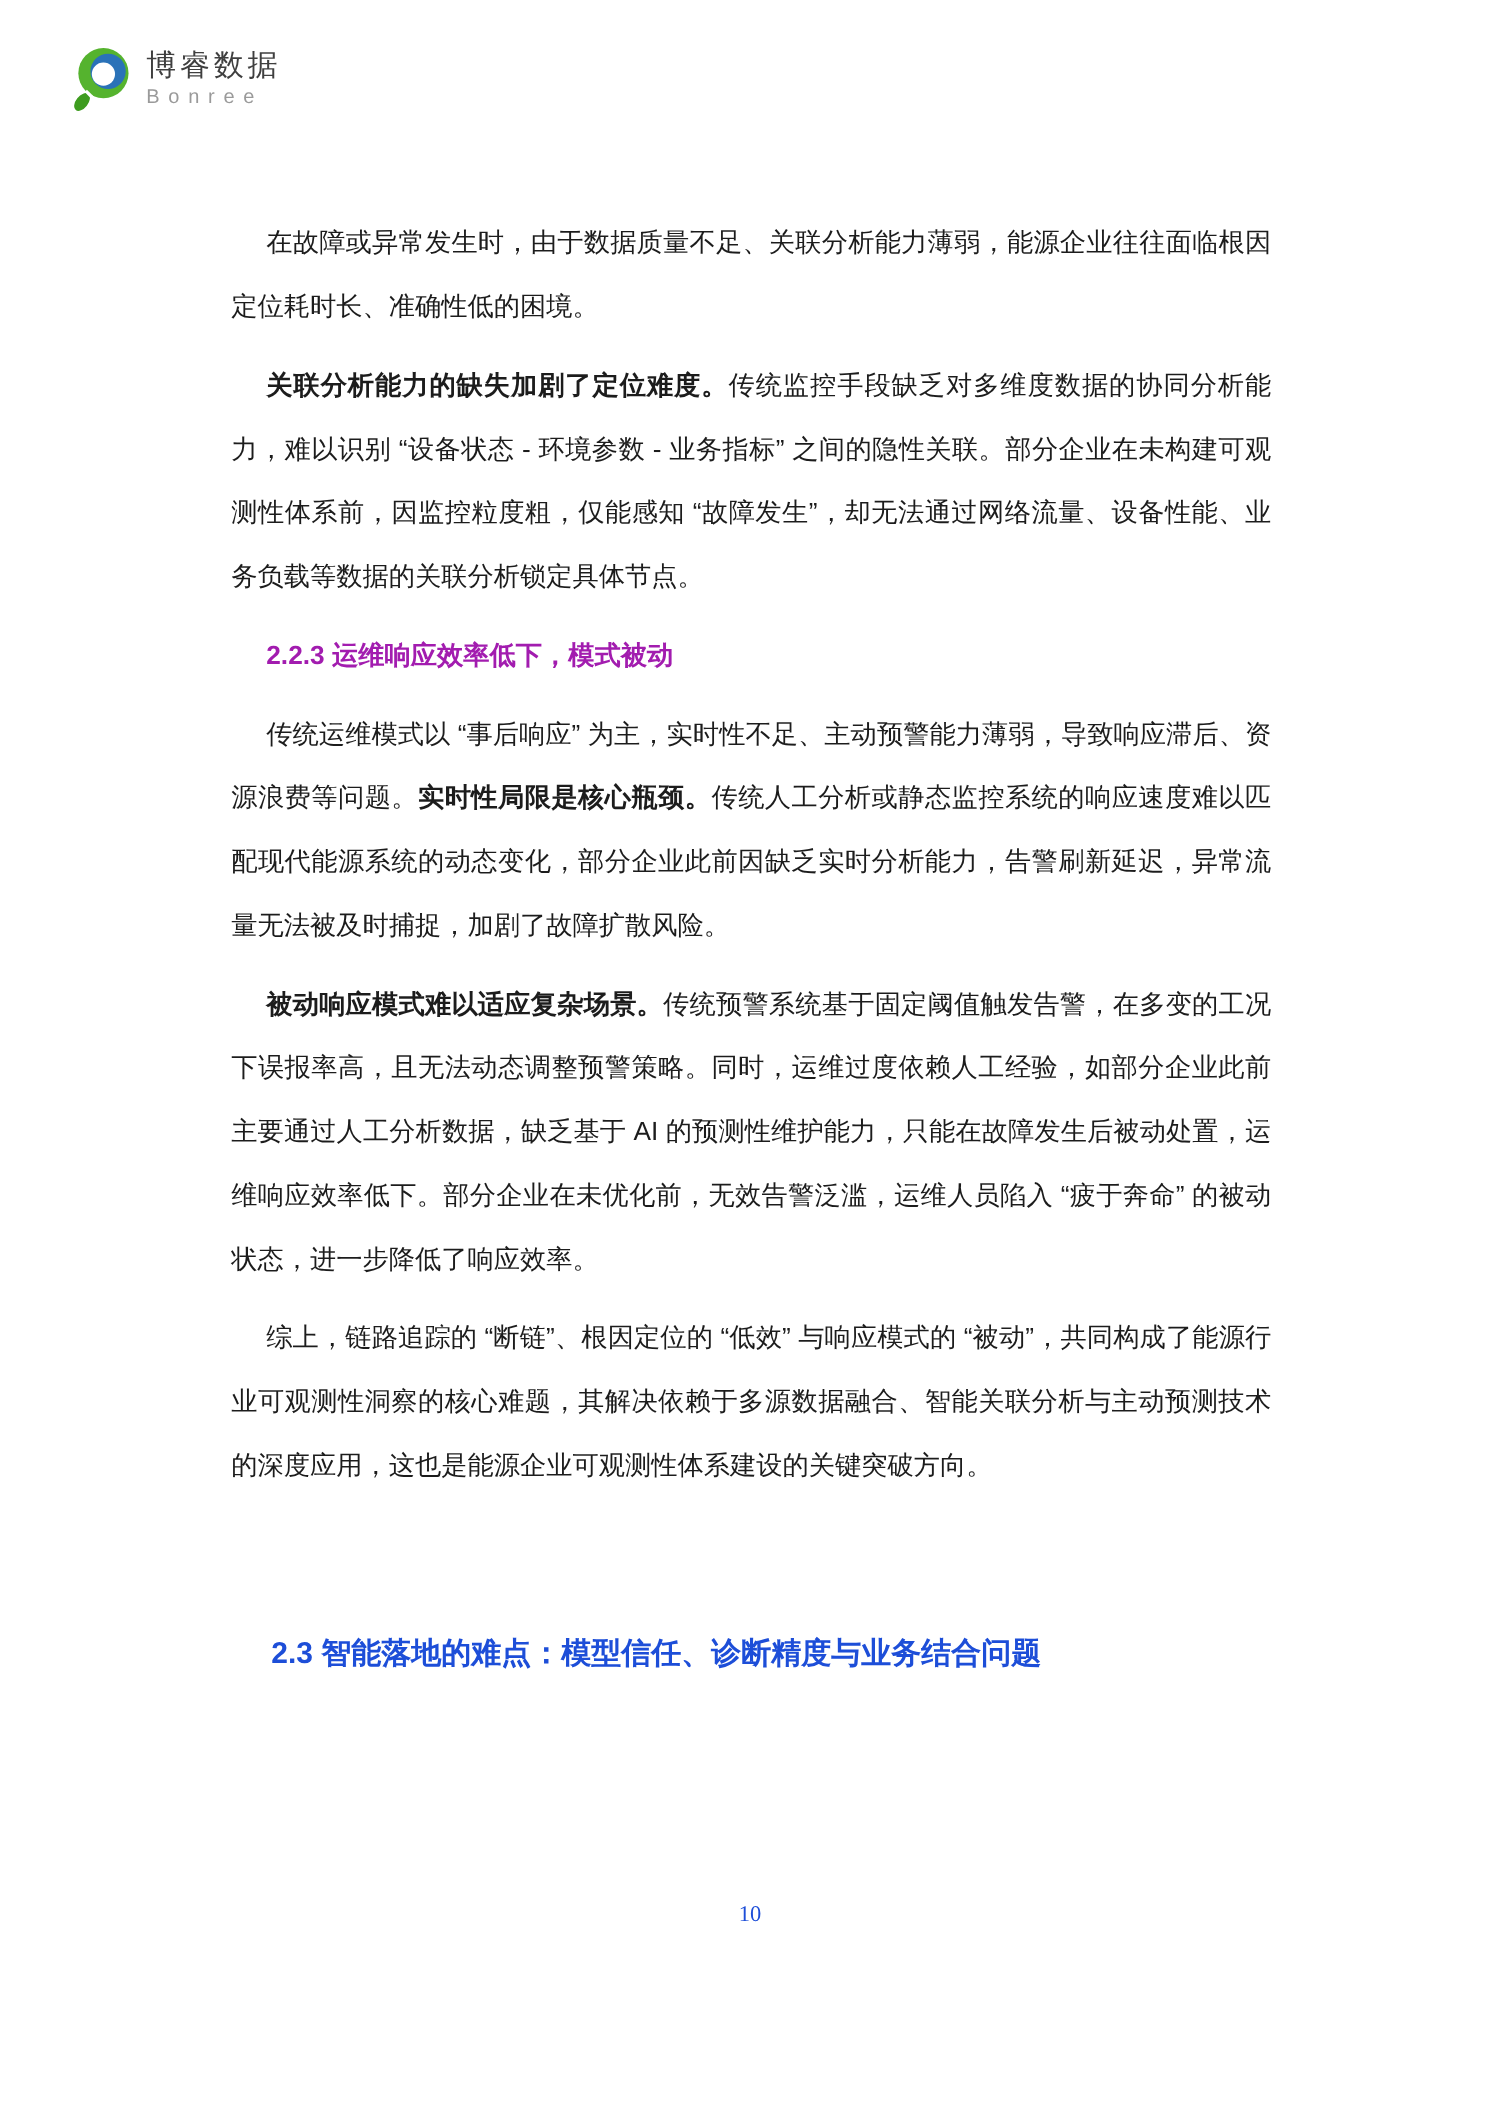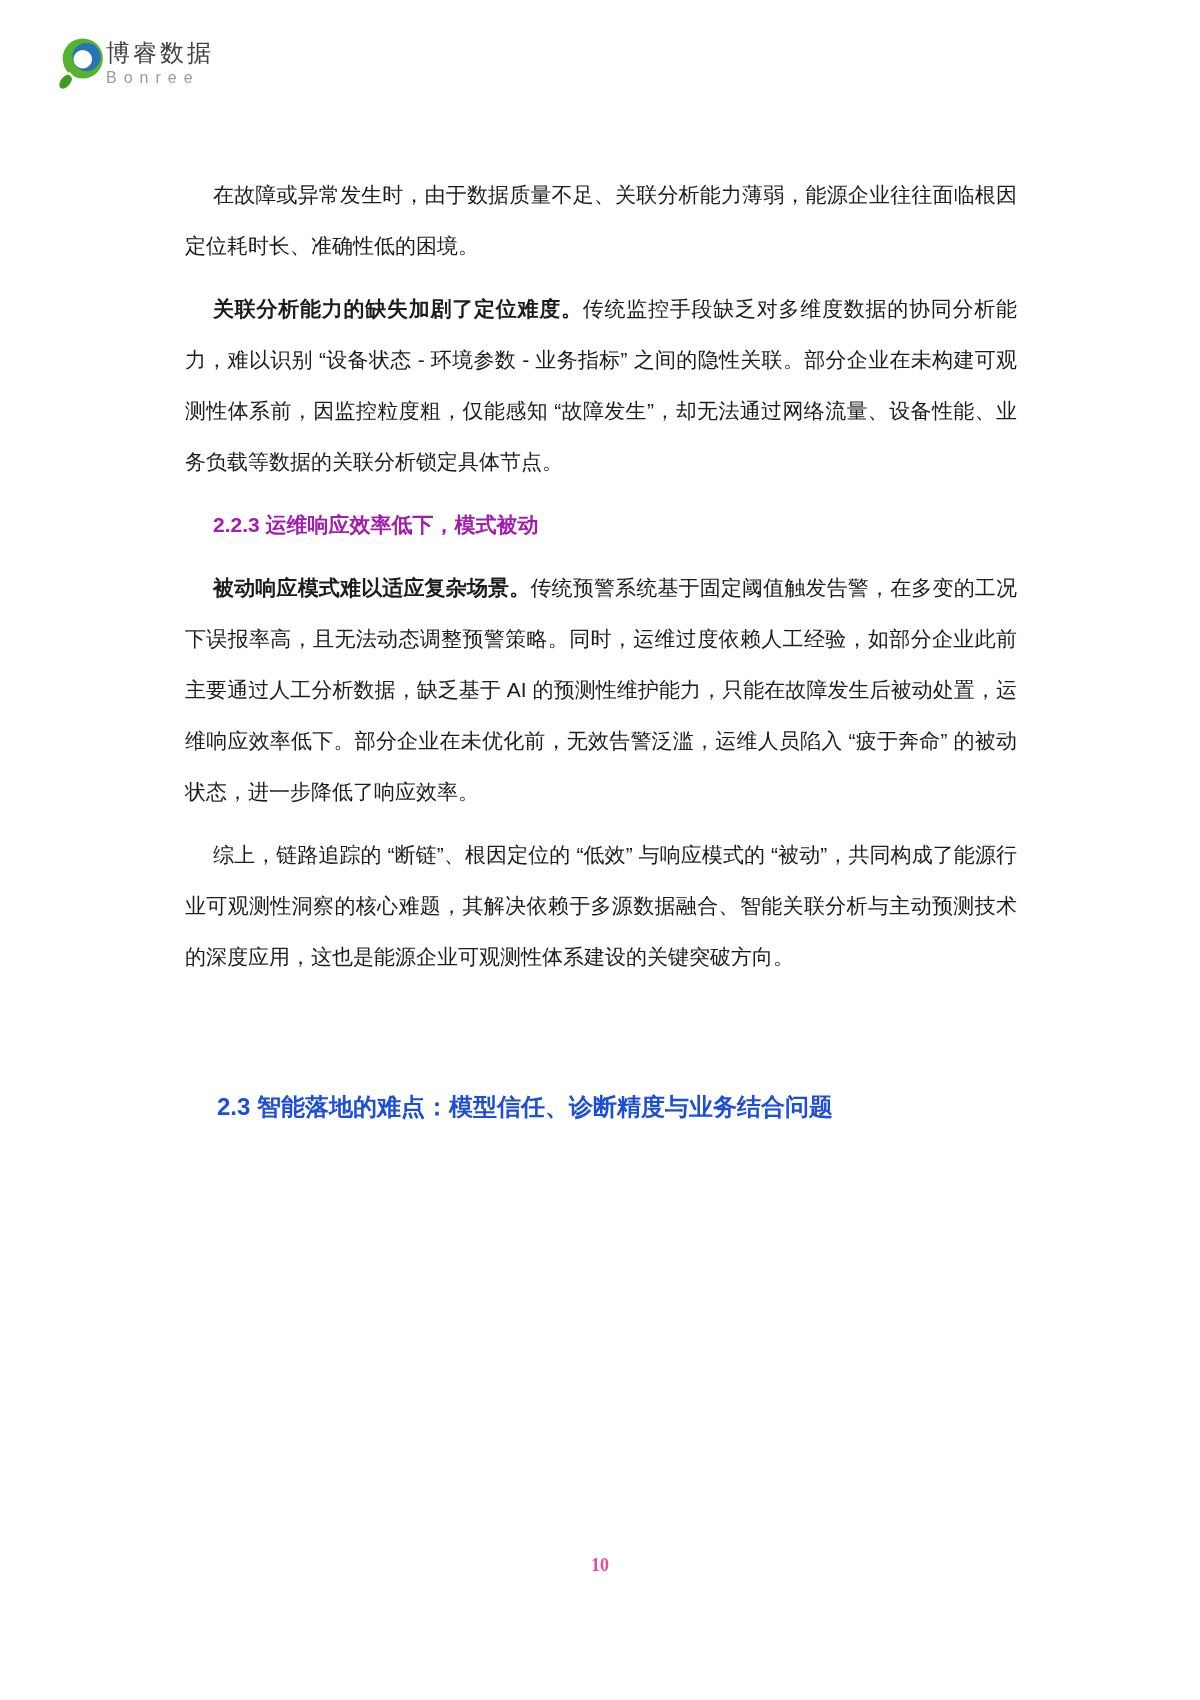--- a/index.html
+++ b/index.html
@@ -13,20 +13,21 @@
   }
   
   .page-header {
     position: absolute;
     top: 34px;
     left: 58px;
   }
   .logo {
     display: flex;
     align-items: center;
+    gap: 11px;
   }
   .logo-icon { display: block; }
   .logo-text { display: flex; flex-direction: column; }
   .logo-cn {
     font-size: 24px;
     color: #3f3f3f;
     letter-spacing: 3px;
     line-height: 26px;
     font-weight: 500;
   }
@@ -55,28 +56,28 @@
     font-size: 24px;
     line-height: 34px;
     margin-top: 108px;
     text-indent: 32px;
     text-align: left;
   }
   .doc-body .seg-bold { font-weight: 700; }
   
   .page-footer {
     position: absolute;
-    top: 1555px;
+    top: 1521px;
     left: 0;
     width: 100%;
     text-align: center;
     font-family: "Liberation Serif", serif;
     font-size: 18px;
-    font-weight: 700;
-    color: #ec4899;
+    font-weight: 400;
+    color: #1d4ed8;
   }
 </style>
 </head>
 <body>
 
 <div class="page">
 
   <header class="page-header">
     <div class="logo">
       <svg class="logo-icon" width="48" height="58" viewBox="0 0 64 78" aria-hidden="true">
@@ -95,20 +96,21 @@
         <div class="logo-cn">博睿数据</div>
         <div class="logo-en">Bonree</div>
       </div>
     </div>
   </header>
 
   <main class="doc-body">
       <p class="body"><span>在故障或异常发生时，由于数据质量不足、关联分析能力薄弱，能源企业往往面临根因定位耗时长、准确性低的困境。</span></p>
       <p class="body"><span class="seg-bold">关联分析能力的缺失加剧了定位难度。</span><span>传统监控手段缺乏对多维度数据的协同分析能力，难以识别 “设备状态 - 环境参数 - 业务指标” 之间的隐性关联。部分企业在未构建可观测性体系前，因监控粒度粗，仅能感知 “故障发生”，却无法通过网络流量、设备性能、业务负载等数据的关联分析锁定具体节点。</span></p>
       <p class="heading3"><span class="seg-bold">2.2.3 运维响应效率低下，模式被动</span></p>
+      <p class="body"><span>传统运维模式以 “事后响应” 为主，实时性不足、主动预警能力薄弱，导致响应滞后、资源浪费等问题。</span><span class="seg-bold">实时性局限是核心瓶颈。</span><span>传统人工分析或静态监控系统的响应速度难以匹配现代能源系统的动态变化，部分企业此前因缺乏实时分析能力，告警刷新延迟，异常流量无法被及时捕捉，加剧了故障扩散风险。</span></p>
       <p class="body"><span class="seg-bold">被动响应模式难以适应复杂场景。</span><span>传统预警系统基于固定阈值触发告警，在多变的工况下误报率高，且无法动态调整预警策略。同时，运维过度依赖人工经验，如部分企业此前主要通过人工分析数据，缺乏基于 AI 的预测性维护能力，只能在故障发生后被动处置，运维响应效率低下。部分企业在未优化前，无效告警泛滥，运维人员陷入 “疲于奔命” 的被动状态，进一步降低了响应效率。</span></p>
       <p class="body"><span>综上，链路追踪的 “断链”、根因定位的 “低效” 与响应模式的 “被动”，共同构成了能源行业可观测性洞察的核心难题，其解决依赖于多源数据融合、智能关联分析与主动预测技术的深度应用，这也是能源企业可观测性体系建设的关键突破方向。</span></p>
       <p class="heading2"><span class="seg-bold">2.3 智能落地的难点：模型信任、诊断精度与业务结合问题</span></p>
     </main>
 
   <footer class="page-footer">
     <span>10</span>
   </footer>
 
 </div>

